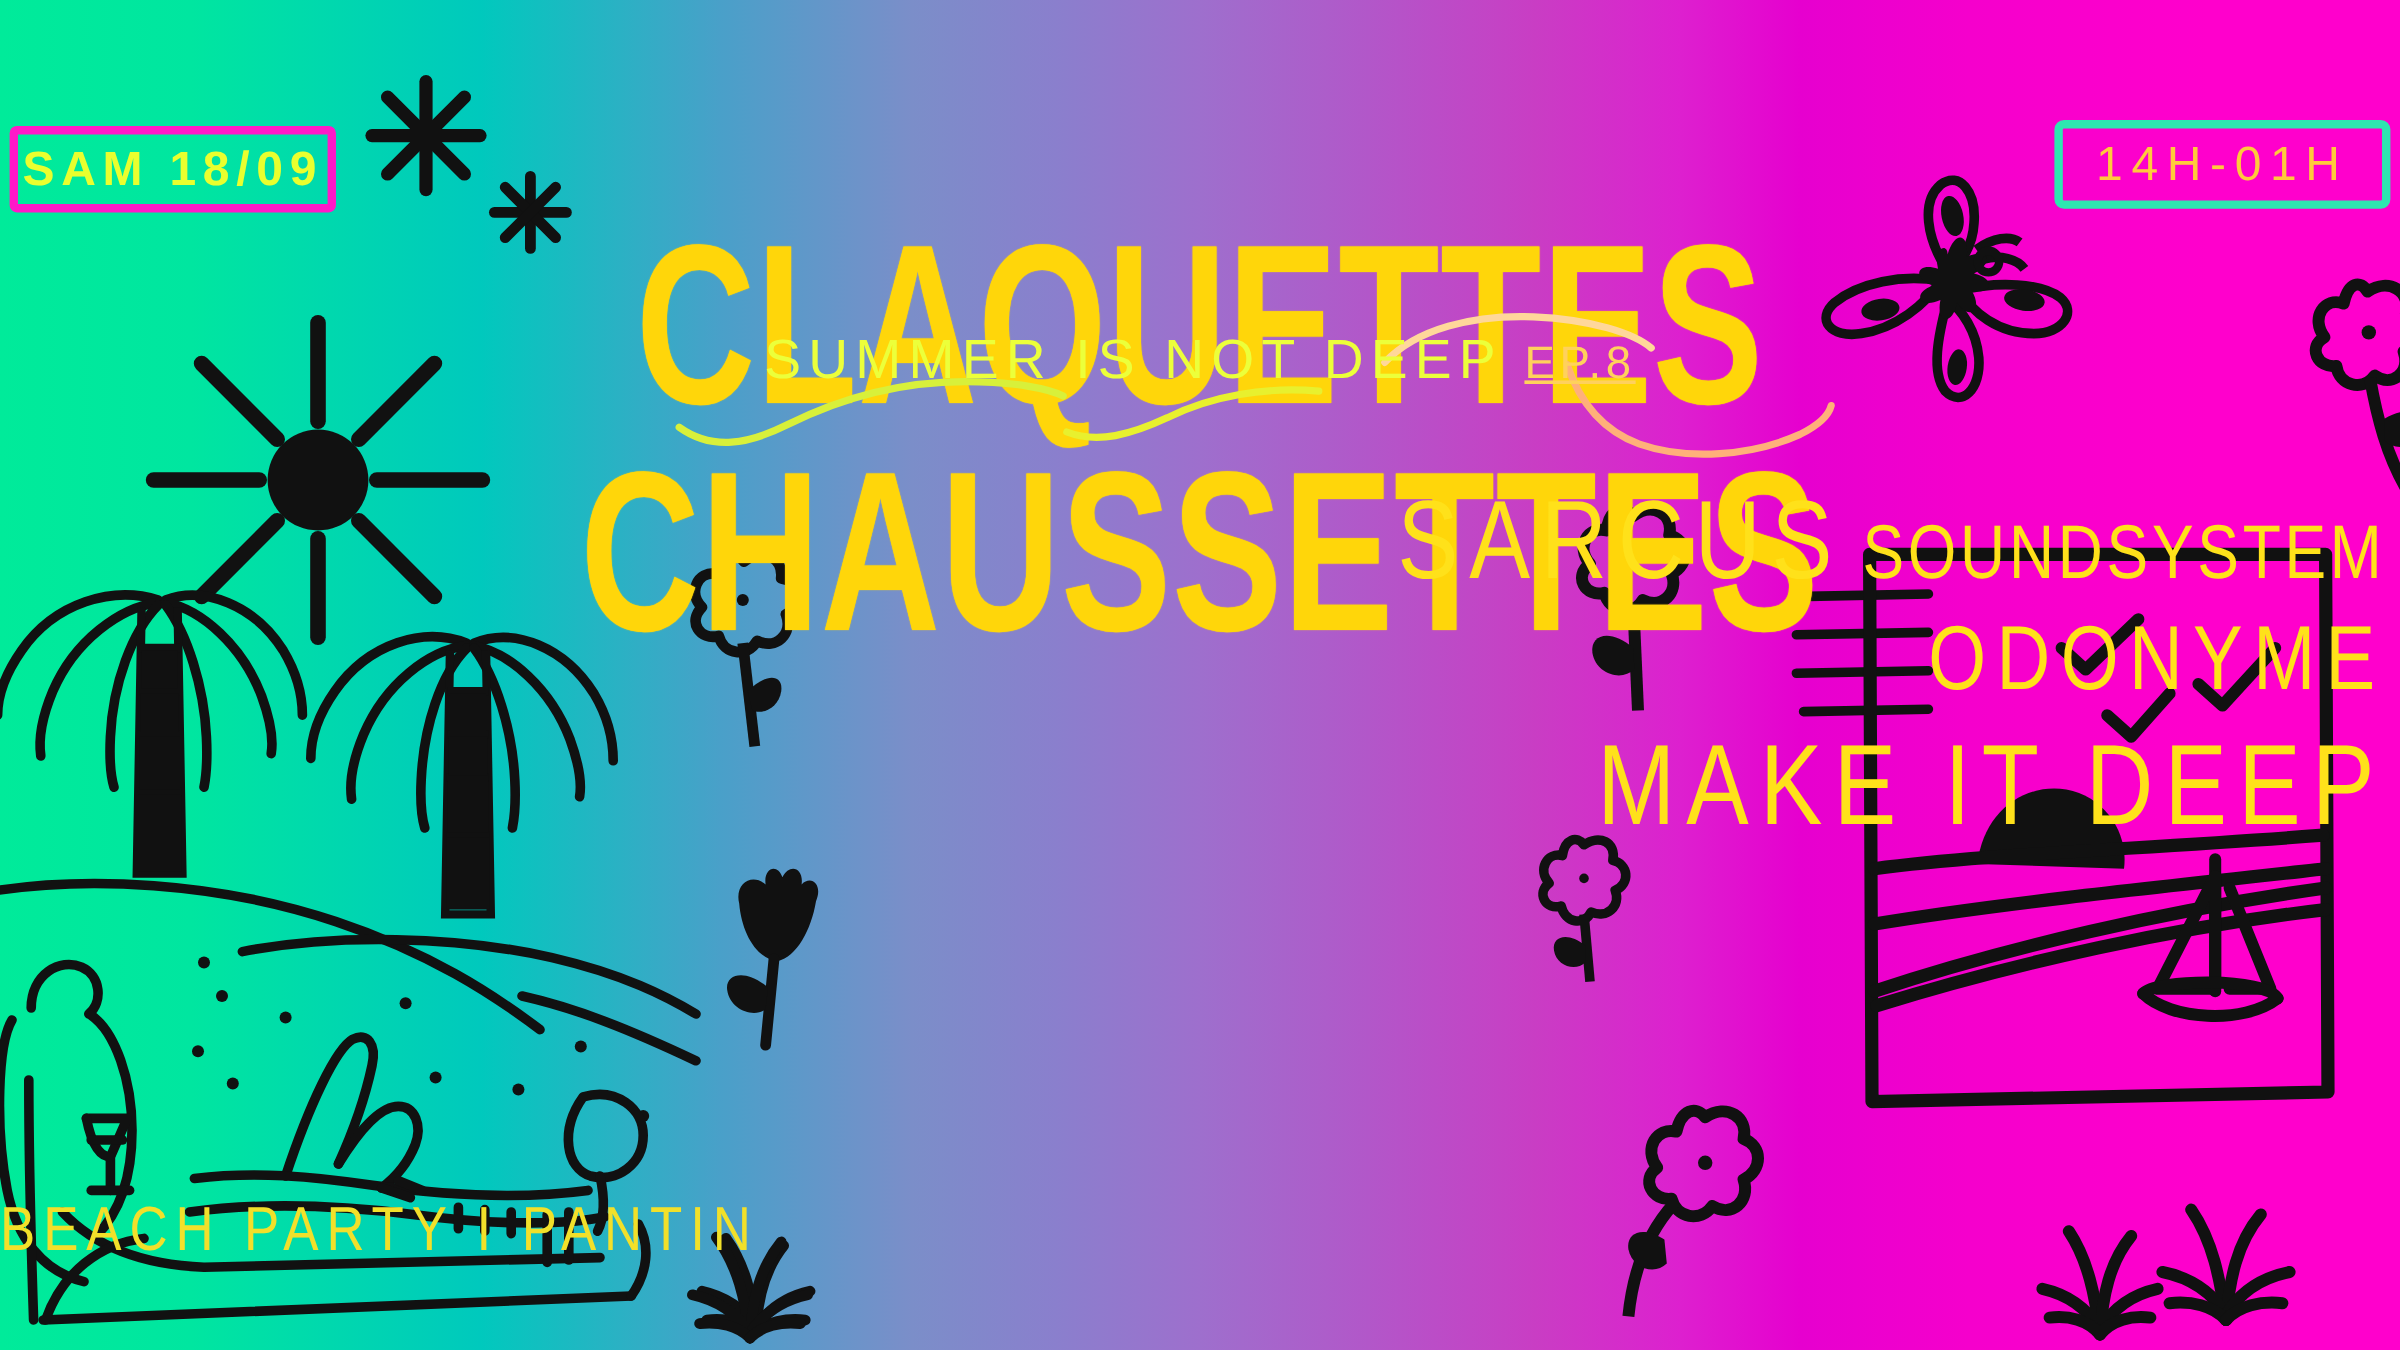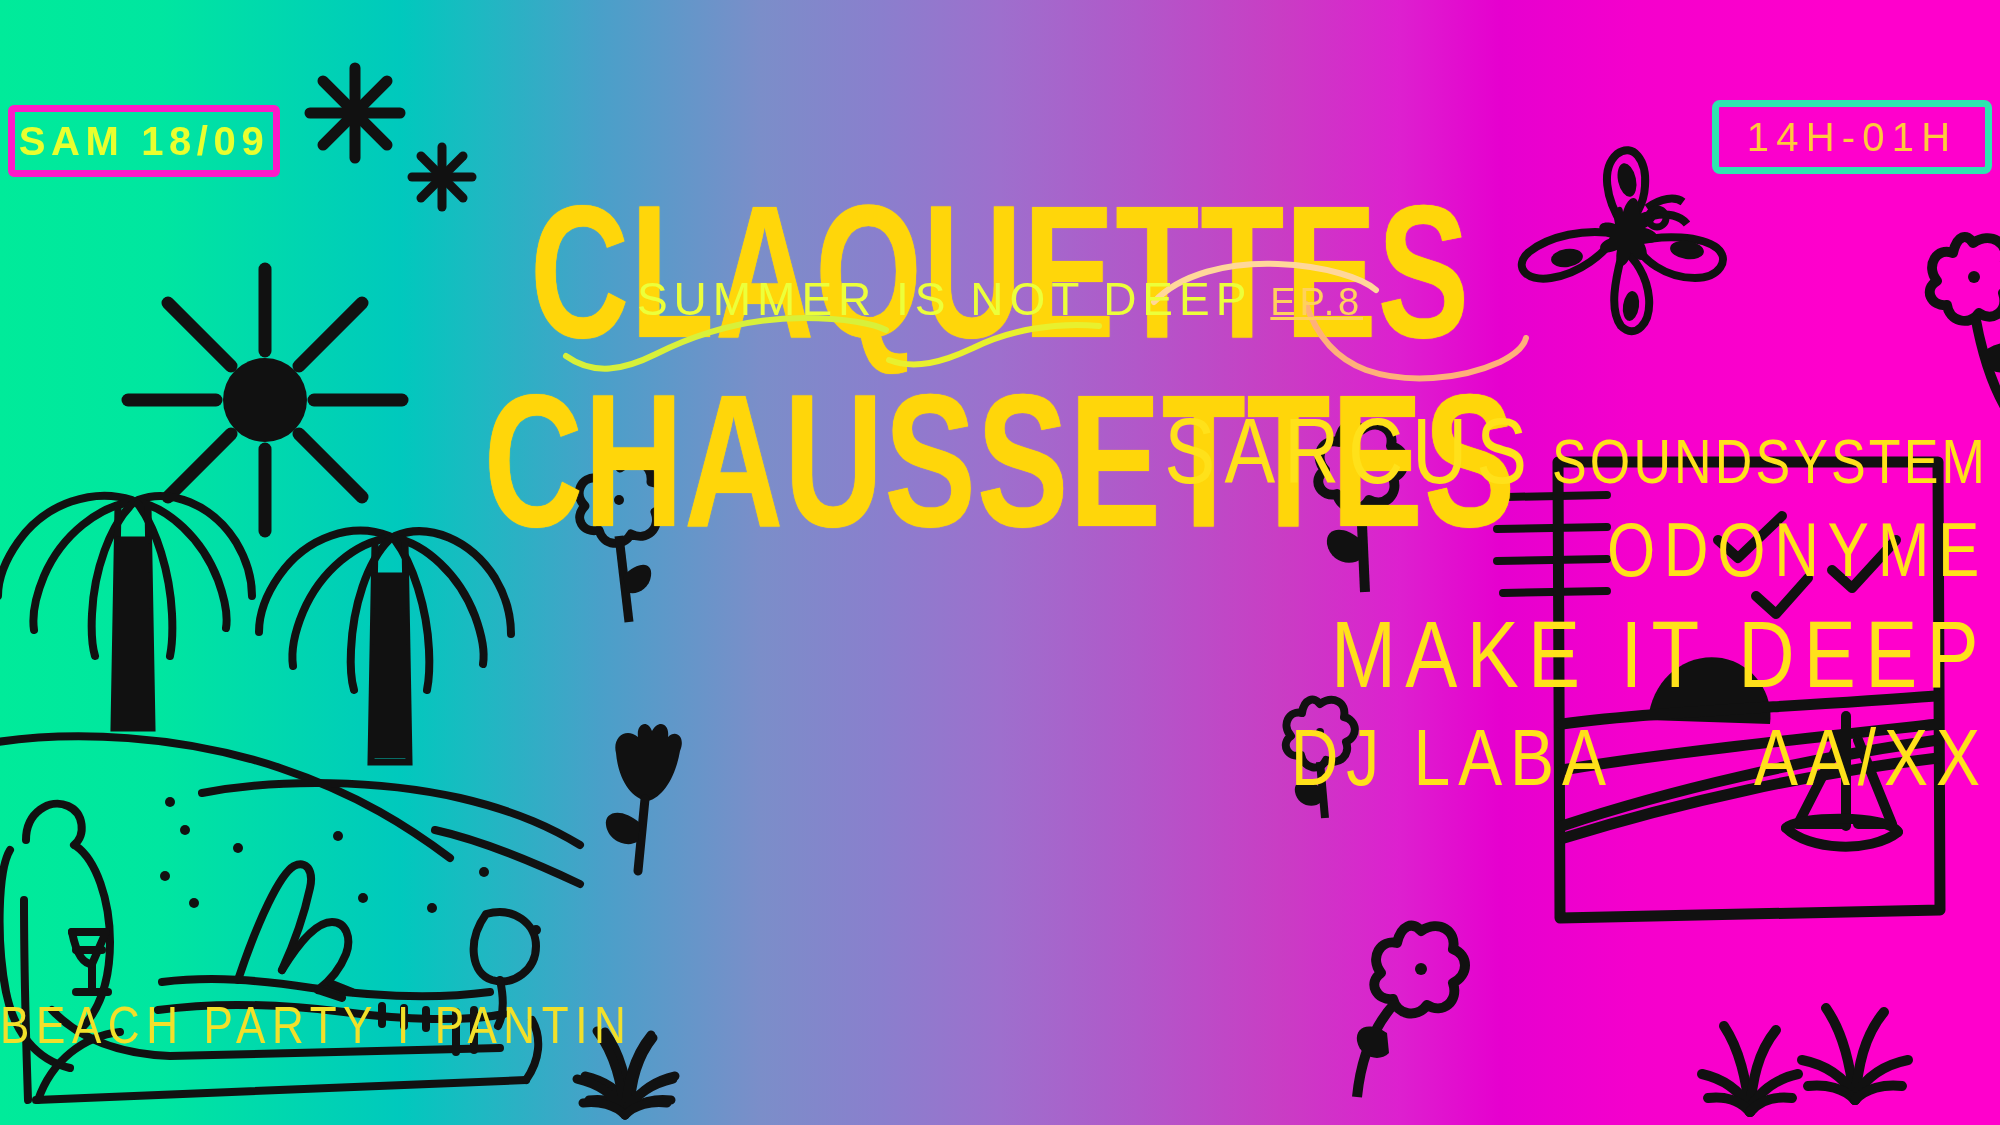--- a/index.html
+++ b/index.html
@@ -482,22 +482,19 @@
   <div id="lineup">
     <div class="act act-1">
       <span class="stretch"><span>SARCUS</span><span class="sub">SOUNDSYSTEM</span></span>
     </div>
     <div class="act act-3">
       <span class="stretch">ODONYME</span>
     </div>
     <div class="act act-2">
       <span class="stretch">MAKE IT DEEP</span>
     </div>
-    <div class="act act-4">
-      <span class="stretch"><span>DJ LABA</span><span class="gap"></span><span>AA/XX</span></span>
-    </div>
   </div>
 
   <div id="venue">
     <span class="stretch">BEACH PARTY I  PANTIN</span>
   </div>
 
 </div>
 
 </body></html>

